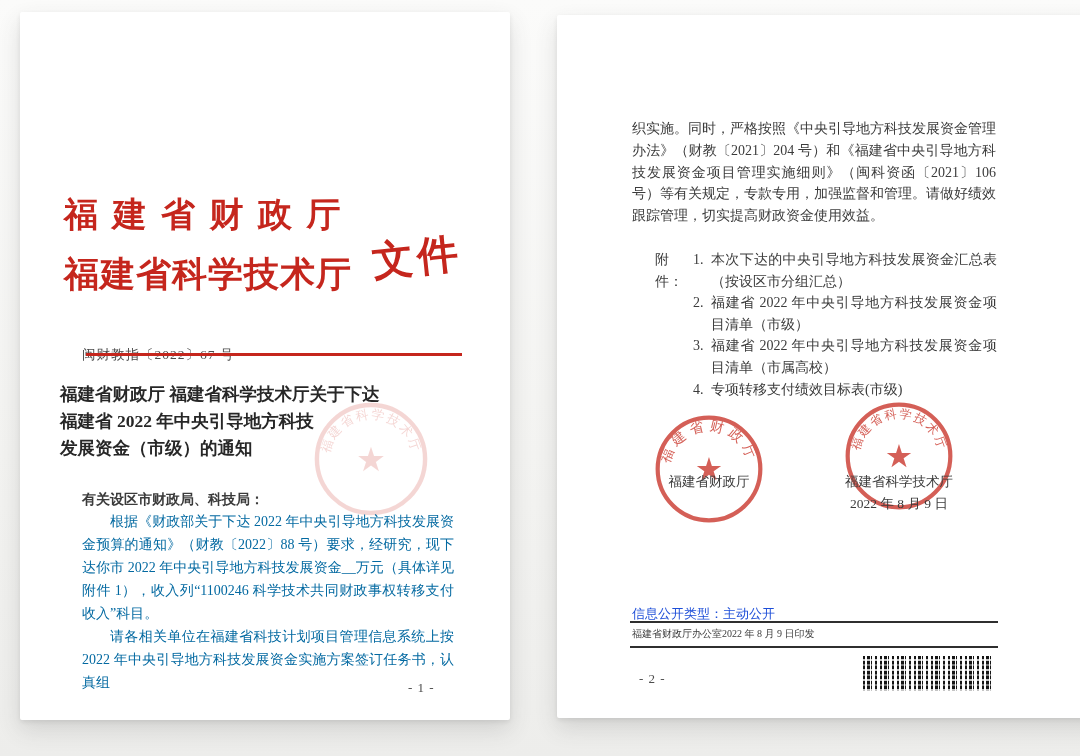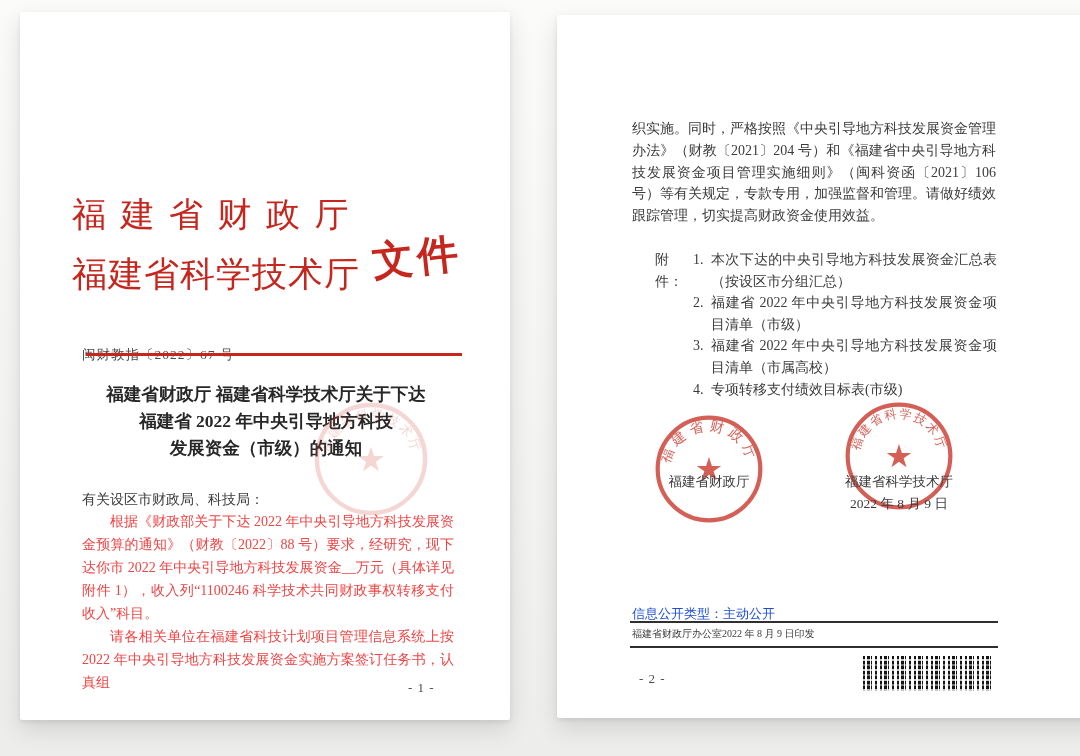--- a/index.html
+++ b/index.html
@@ -10,38 +10,38 @@
     background:linear-gradient(180deg,#fbfbfa 0%,#f3f3f1 60%,#ededeb 100%);
   }
   .page {
     position:absolute; background:#ffffff; border-radius:2px;
     box-shadow:0 10px 22px rgba(70,70,70,.16), 0 2px 5px rgba(0,0,0,.08);
   }
   .page1 { left:20px; top:12px; width:490px; height:708px; }
   .page2 { left:557px; top:15px; width:564px; height:703px; }
 
   
-  .p1-header { position:absolute; top:173px; left:52px; width:316px;
-    color:#c5261d; font-weight:normal; line-height:60px; white-space:nowrap; }
+  .p1-header { position:absolute; top:173px; left:44px; width:316px;
+    color:#c5261d; font-weight:bold; line-height:60px; white-space:nowrap; }
   .p1-header .h1 { font-size:34px; letter-spacing:3px; }
   .p1-header .h2 { font-size:35px; letter-spacing:1px; }
   .p1-wenjian { position:absolute; top:218px; left:352px; color:#c5261d;
     font-weight:bold; font-size:41px; letter-spacing:4px;
     transform:rotate(-6deg); white-space:nowrap; }
   .p1-docnum { position:absolute; top:334px; left:62px; width:372px;
     text-align:left; font-size:13.5px; color:#4c4c4c; letter-spacing:1px; }
   .p1-rule { position:absolute; top:341px; left:66px; width:376px; height:3px;
     background:#c5261d; }
   .p1-title { position:absolute; top:369px; left:40px; width:412px;
-    text-align:center; font-size:17.5px; font-weight:bold; color:#272727;
+    font-size:17.5px; font-weight:bold; color:#272727;
     line-height:27px; }
   .p1-salutation { position:absolute; top:479px; left:62px; width:372px;
-    font-size:14px; color:#3b3b3b; }
+    font-size:14px; color:#3b3b3b;font-weight:bold; }
   .p1-body { position:absolute; top:498px; left:62px; width:372px;
-    font-size:14px; color:#ef4444; line-height:23px; text-align:justify; }
+    font-size:14px; color:#0369a1; line-height:23px; text-align:justify; }
   .p1-body p { text-indent:2em; }
   .p1-pagenum { position:absolute; top:668px; left:388px; font-size:13px;
     color:#4c4c4c; letter-spacing:1px; }
   .p1-watermark { position:absolute; top:388px; left:292px; width:118px;
     height:118px; color:#d14a40; opacity:.22; }
 
   
   .p2-para { position:absolute; top:103px; left:75px; width:364px;
     font-size:14px; color:#3b3b3b; line-height:21.8px; text-align:justify; }
   .p2-att { position:absolute; top:234px; left:98px; width:342px;

